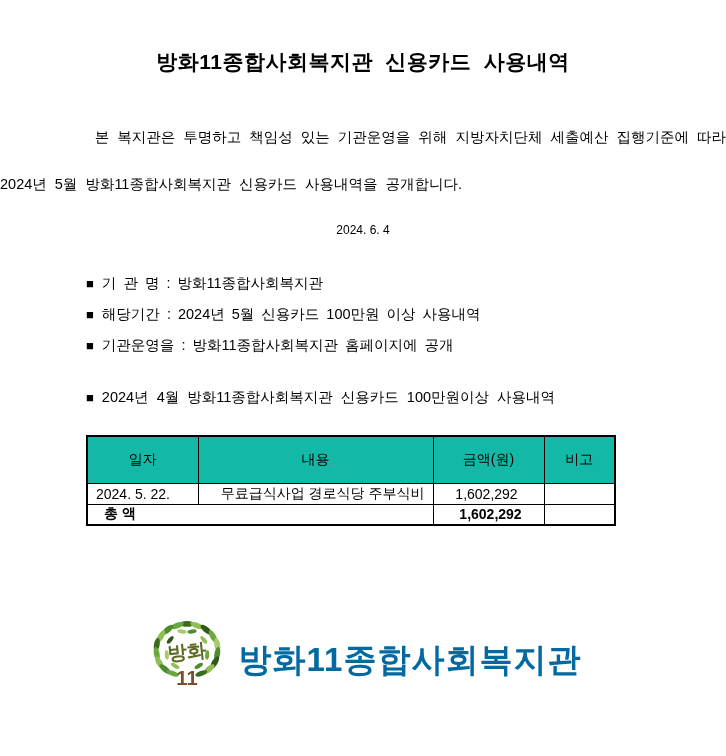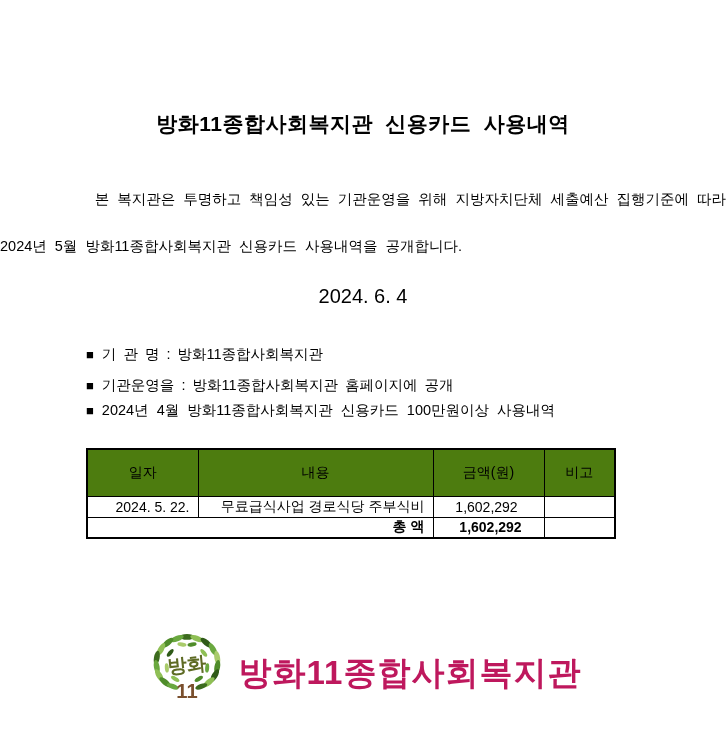--- a/index.html
+++ b/index.html
@@ -6,54 +6,55 @@
   html, body {
     width: 726px; height: 756px;
     background: #ffffff;
     color: #000000;
     font-family: "Liberation Sans", sans-serif;
     overflow: hidden;
   }
   .page { width: 726px; height: 756px; position: relative; }
 
   .doc-title {
-    padding-top: 110px;
+    padding-top: 48px;
     text-align: center;
     font-size: 21px;
     font-weight: 700;
     letter-spacing: 0.5px;
     word-spacing: 6px;
   }
   .intro-line1 {
     margin-top: 52px;
     text-align: right;
     font-size: 14.5px;
     word-spacing: 4px;
   }
   .intro-line2 {
     margin-top: 28px;
     font-size: 14.5px;
     word-spacing: 4px;
   }
   .doc-date {
     margin-top: 29px;
     text-align: center;
-    font-size: 20px;
+    font-size: 12px;
   }
 
   .info-list {
     margin-top: 31px;
     margin-left: 86px;
     font-size: 14.5px;
     word-spacing: 3px;
   }
   .info-item { line-height: 30px; }
   .marker { margin-right: 8px; font-size: 13px; }
 
   .section-heading {
+    margin-top: 27px;
     margin-left: 86px;
     font-size: 14.5px;
     word-spacing: 4px;
   }
 
   table.usage-table {
     margin-top: 28px;
     margin-left: 86px;
     width: 528px;
     border-collapse: collapse;
@@ -62,60 +63,63 @@
     font-size: 14px;
   }
   .usage-table th, .usage-table td {
     border: 1px solid #000000;
     padding: 0 8px;
     overflow: hidden;
     white-space: nowrap;
   }
   .usage-table thead th {
     height: 47px;
-    background: #4d7c0f;
+    background: #14b8a6;
     font-weight: 400;
     text-align: center;
   }
   .usage-table tbody td { height: 21px; }
-  .cell-center { text-align: right; }
+  .cell-center { text-align: left; }
   .cell-left   { text-align: right; }
   .cell-right  { text-align: center; padding-right: 12px !important; }
   .total-row td { font-weight: 700; padding-left: 16px; }
 
   .footer-logo {
     margin-top: 92px;
     display: flex;
     align-items: center;
     justify-content: center;
     gap: 10px;
   }
   .logo-tree { width: 84px; height: 84px; flex: 0 0 auto; }
   .logo-wordmark {
     font-size: 33px;
     font-weight: 800;
-    color: #be185d;
+    color: #0369a1;
     letter-spacing: 1px;
     white-space: nowrap;
   }
 </style>
 </head>
 <body>
 
 <div class="page">
 
   <h1 class="doc-title">방화11종합사회복지관 신용카드 사용내역</h1>
 
   <p class="intro-line1">본 복지관은 투명하고 책임성 있는 기관운영을 위해 지방자치단체 세출예산 집행기준에 따라</p>
   <p class="intro-line2">2024년 5월 방화11종합사회복지관 신용카드 사용내역을 공개합니다.</p>
   <p class="doc-date">2024. 6. 4</p>
 
   <div class="info-list">
     <div class="info-item">
       <span class="marker">■</span><span>기 관 명 : 방화11종합사회복지관</span>
+    </div>
+    <div class="info-item">
+      <span class="marker">■</span><span>해당기간 : 2024년 5월 신용카드 100만원 이상 사용내역</span>
     </div>
     <div class="info-item">
       <span class="marker">■</span><span>기관운영을 : 방화11종합사회복지관 홈페이지에 공개</span>
     </div>
   </div>
 
   <div class="section-heading">
     <span class="marker">■</span><span>2024년 4월 방화11종합사회복지관 신용카드 100만원이상 사용내역</span>
   </div>
 

